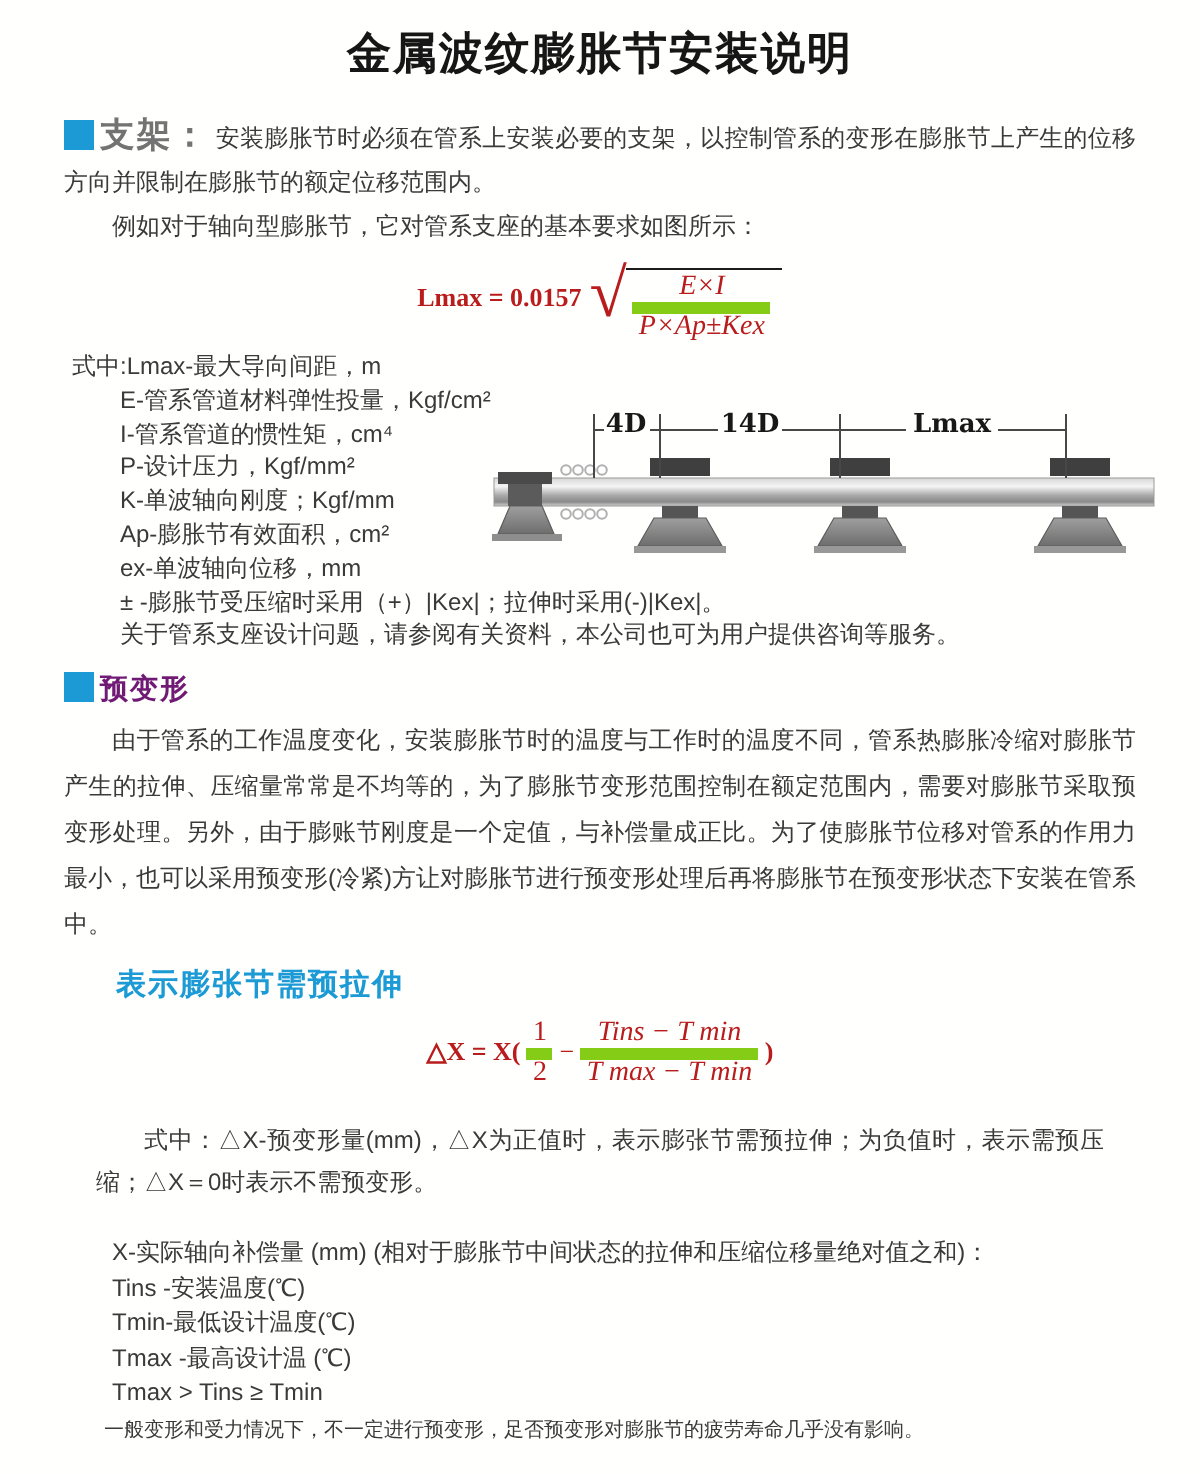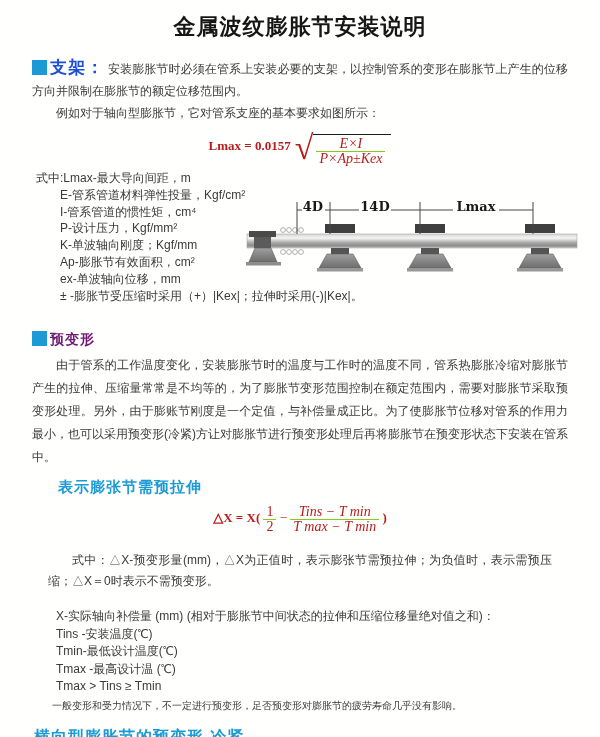--- a/index.html
+++ b/index.html
@@ -9,33 +9,33 @@
     font-family:"Liberation Sans",sans-serif;color:#3a3a3a;
   }
   .page-title{
     margin:12px 0 0;text-align:center;font-size:22px;line-height:30px;
     font-weight:bold;color:#161616;letter-spacing:1px;
   }
   .body-par{margin:0 32px;font-size:12px;line-height:22px;text-align:justify;}
   .first-par{margin-top:15px;}
   .indent{text-indent:2em;}
   .sq{display:inline-block;width:15px;height:15px;background:#1b9ad5;margin-right:3px;vertical-align:-2px;}
-  .inline-head{color:#1d4ed8;font-size:17px;font-weight:bold;letter-spacing:1px;}
+  .inline-head{color:#737373;font-size:17px;font-weight:bold;letter-spacing:1px;}
   .sec-head{margin:6px 32px 0;color:#701a75;font-size:14px;font-weight:bold;letter-spacing:1px;line-height:22px;}
   .sub-head{color:#1b9ad5;font-size:15px;font-weight:bold;letter-spacing:1px;}
   .sub-head.axial{margin:9px 0 0 58px;}
   .sub-head.lateral{margin:12px 0 0 34px;font-size:16px;}
 
   
   .formula{ text-align:center;font-family:Liberation Serif, serif;color:#b91c1c;font-size:13px; }
   .formula .b{font-weight:bold;}
   .formula .it{font-style:italic;}
   .frac{display:inline-block;vertical-align:middle;text-align:center;font-size:14px;line-height:14px;}
   .frac .fnum{display:block;padding:0 3px;}
-  .frac .fden{display:block;border-top:1px solid #84cc16;padding:0 3px;}
+  .frac .fden{display:block;border-top:6px solid #84cc16;padding:0 3px;}
   .sqrt{display:inline-flex;align-items:flex-start;vertical-align:middle;margin-left:4px;}
   .sqrt-glyph{font-size:34px;line-height:34px;font-weight:400;transform:translateY(2px);}
   .sqrt-body{border-top:1.5px solid #1c1c1c;margin-top:5px;padding:2px 6px 0 3px;}
   .formula-1{margin:5px 0 1px;}
   .formula-2{margin:8px 0 6px;}
 
   
   .defs-wrap{position:relative;margin:4px 0 0 36px;min-height:152px;}
   .def-line{font-size:12px;line-height:16.8px;white-space:nowrap;}
   .def-line.ind{padding-left:24px;}
@@ -67,20 +67,21 @@
 
   <div class="defs-wrap">
     <div class="def-line">式中:Lmax-最大导向间距，m</div>
     <div class="def-line ind">E-管系管道材料弹性投量，Kgf/cm²</div>
     <div class="def-line ind">I-管系管道的惯性矩，cm⁴</div>
     <div class="def-line ind">P-设计压力，Kgf/mm²</div>
     <div class="def-line ind">K-单波轴向刚度；Kgf/mm</div>
     <div class="def-line ind">Ap-膨胀节有效面积，cm²</div>
     <div class="def-line ind">ex-单波轴向位移，mm</div>
     <div class="def-line ind">± -膨胀节受压缩时采用（+）|Kex|；拉伸时采用(-)|Kex|。</div>
+    <div class="def-line ind">关于管系支座设计问题，请参阅有关资料，本公司也可为用户提供咨询等服务。</div>
 
     <svg class="pipe-diagram" viewBox="0 0 334 102">
       <defs>
         <linearGradient id="pipeGrad" x1="0" y1="0" x2="0" y2="1">
           <stop offset="0" stop-color="#d7d7d7"></stop>
             <stop offset="0.3" stop-color="#f4f4f4"></stop>
           <stop offset="0.62" stop-color="#a9a9a9"></stop>
             <stop offset="0.85" stop-color="#8a8a8a"></stop>
           <stop offset="1" stop-color="#cfcfcf"></stop>
         </linearGradient>

